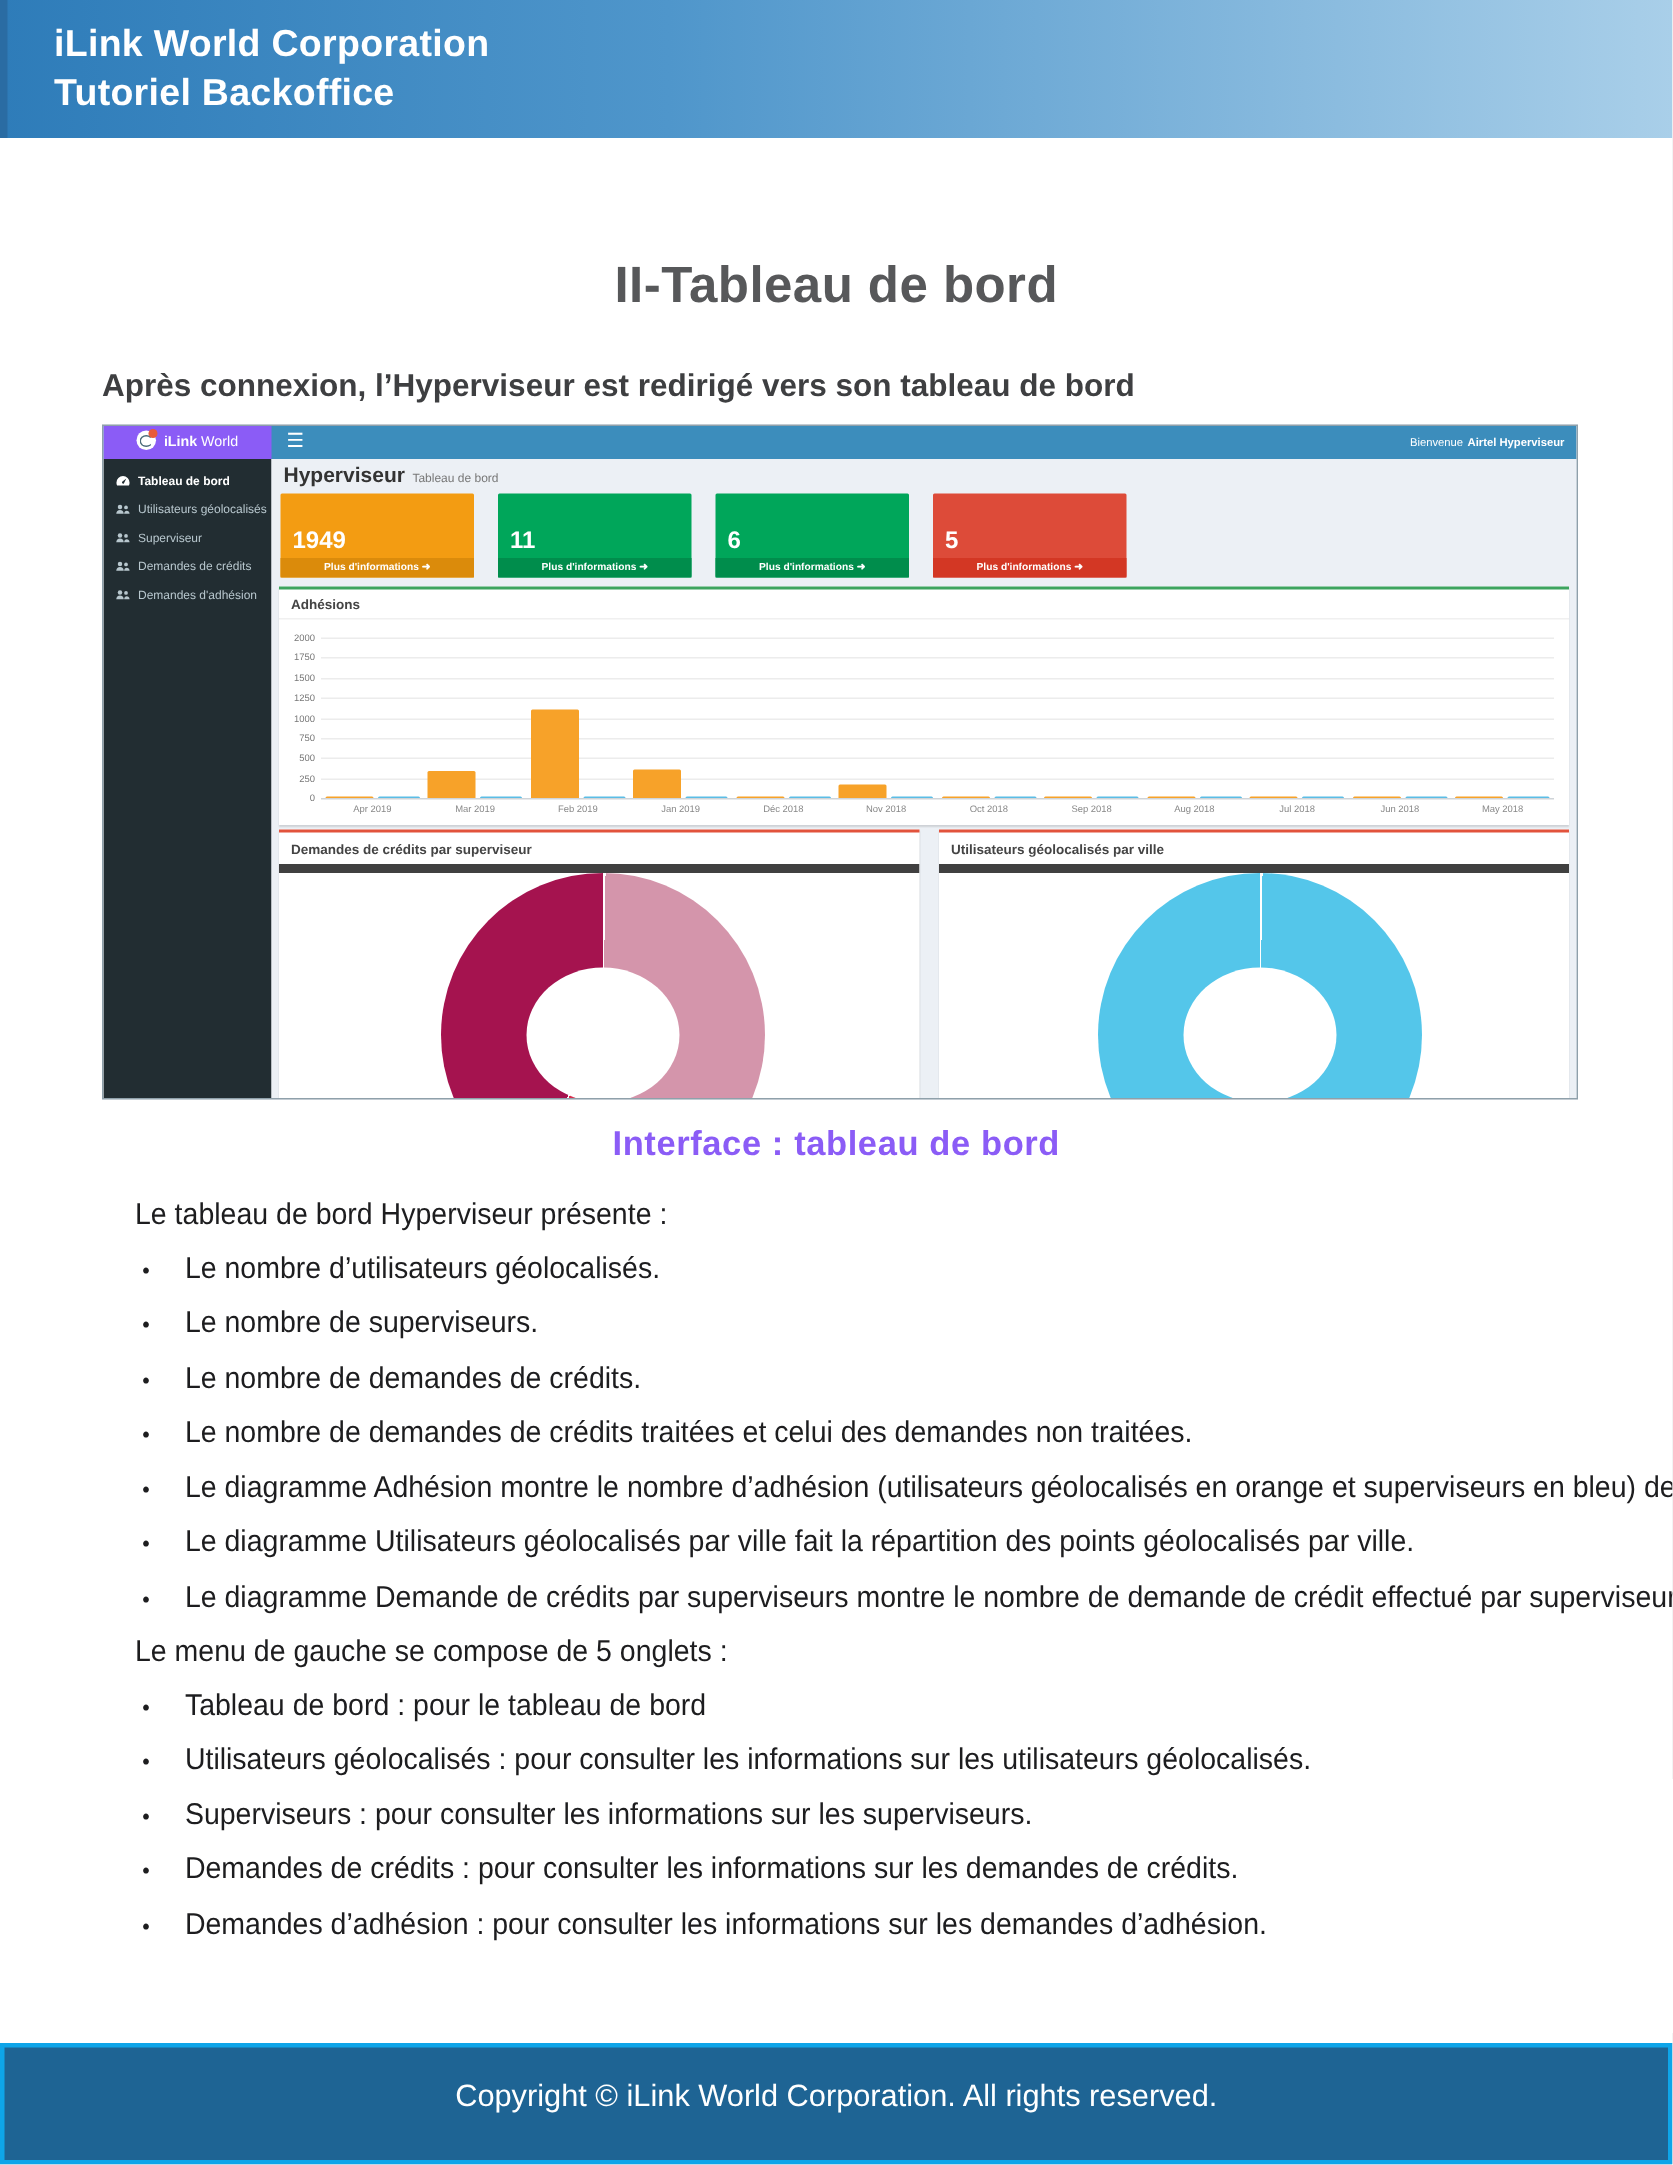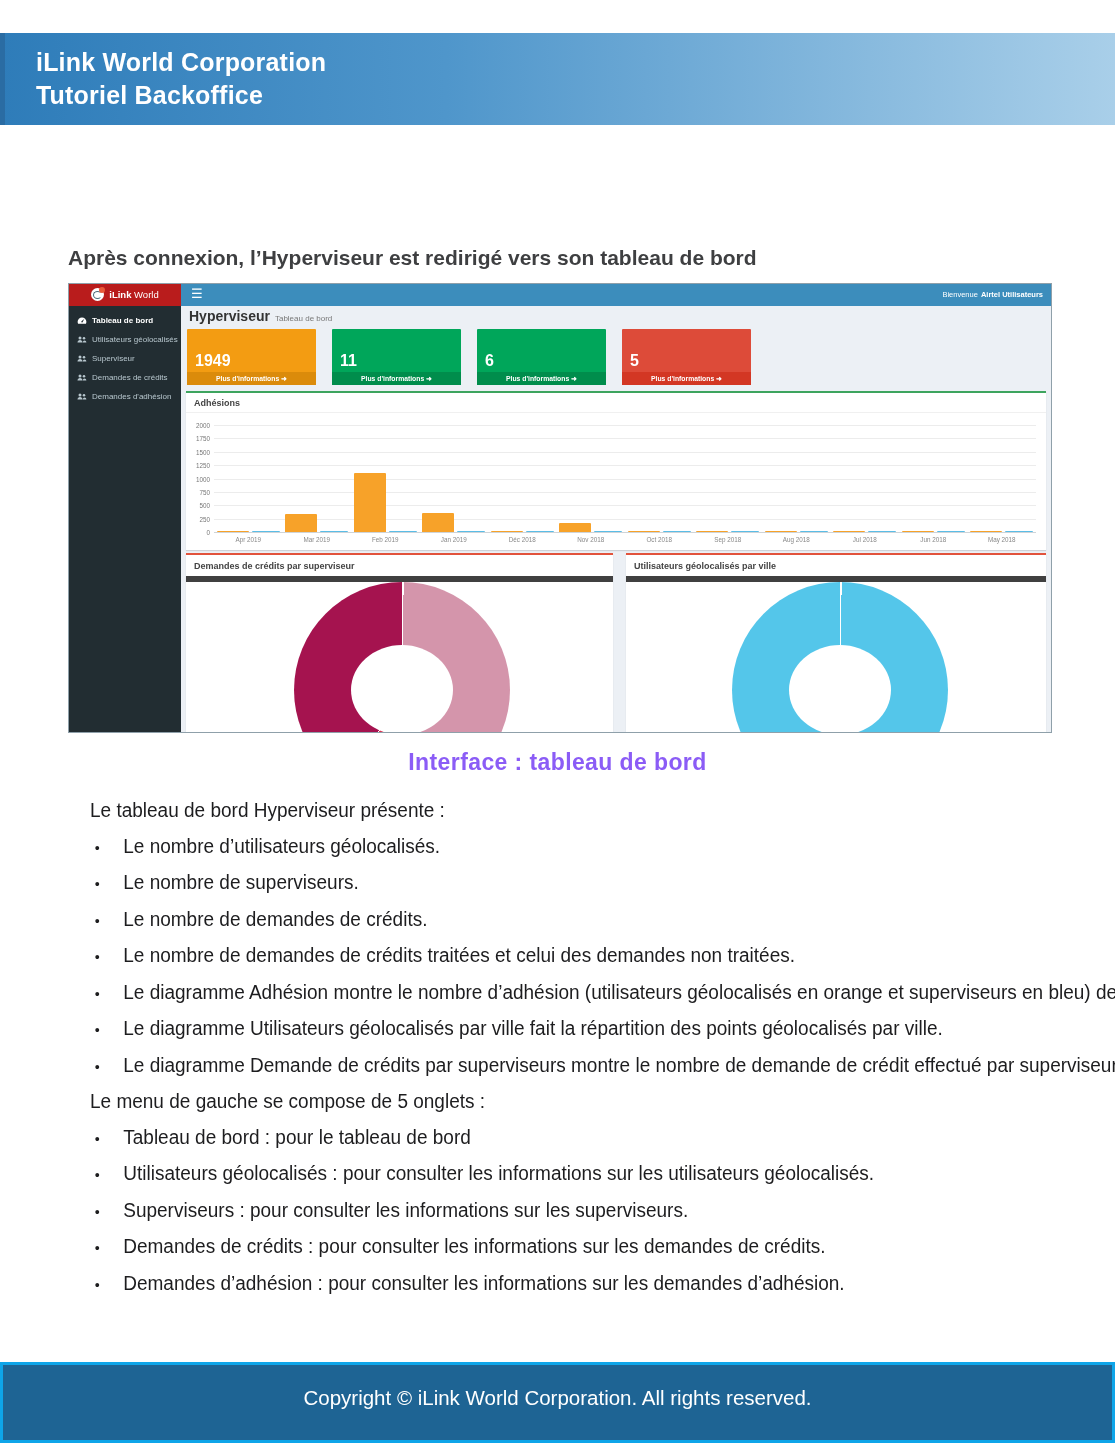--- a/index.html
+++ b/index.html
@@ -1,37 +1,37 @@
 <!DOCTYPE html>
 <html><head>
 <meta charset="utf-8">
 <style>
   html,body{margin:0;padding:0;background:#e9e9e9;}
   .page{position:relative;width:1115px;height:1443px;background:#ffffff;overflow:hidden;
         font-family:"Liberation Sans",sans-serif;}
 
   
   .top-banner{position:absolute;left:0;top:0;width:100%;height:92px;
-    background:linear-gradient(90deg,#2e7cb9 0%,#4f96cb 40%,#a9cfe9 100%);margin-top:33px;}
+    background:linear-gradient(90deg,#2e7cb9 0%,#4f96cb 40%,#a9cfe9 100%);}
   .banner-edge{position:absolute;left:0;top:0;width:5px;height:100%;background:#2a6ca3;}
   .banner-text{position:absolute;left:36px;top:13px;color:#fff;font-size:25px;line-height:33px;
     font-weight:bold;letter-spacing:.2px;}
 
   
   .doc-title{position:absolute;top:171px;left:0;width:100%;text-align:center;
     font-size:34px;font-weight:bold;color:#57585a;letter-spacing:.3px;}
   .doc-subtitle{position:absolute;top:246px;left:68px;font-size:21px;font-weight:bold;color:#3e3f41;}
   .shot-caption{position:absolute;top:749px;left:0;width:100%;text-align:center;
     font-size:23px;font-weight:bold;color:#8b5cf6;letter-spacing:.4px;}
 
   
   .shot{position:absolute;left:68px;top:283px;width:984px;height:450px;background:#ecf0f5;
     border:1px solid #8fa0aa;box-sizing:border-box;overflow:hidden;}
   .shot-navbar{position:absolute;left:0;top:0;width:100%;height:22px;background:#3c8dbc;}
-  .brand{position:absolute;left:0;top:0;width:112px;height:22px;background:#b91c1c;color:#fff;
+  .brand{position:absolute;left:0;top:0;width:112px;height:22px;background:#8b5cf6;color:#fff;
     font-size:9.5px;line-height:22px;text-align:center;}
   .logo{display:inline-block;width:13px;height:13px;border-radius:50%;background:#fff;
     position:relative;vertical-align:-3px;margin-right:5px;}
   .logo::before{content:'';position:absolute;left:2px;top:3px;width:9px;height:8px;box-sizing:border-box;
     border:1.5px solid #4a6b7a;border-radius:50%;border-right-color:transparent;}
   .logo::after{content:'';position:absolute;right:-1px;top:-1px;width:6px;height:6px;border-radius:50%;background:#e85a3a;}
   .hamburger{position:absolute;left:122px;top:0;height:22px;line-height:20px;color:#fff;font-size:13px;}
   .welcome{position:absolute;right:8px;top:0;height:22px;line-height:22px;color:#fff;font-size:7.5px;}
   .welcome b{margin-left:3px;}
 
@@ -96,27 +96,28 @@
 <div class="page">
 
   <div class="top-banner">
     <div class="banner-edge"></div>
     <div class="banner-text">
       <div>iLink World Corporation</div>
       <div>Tutoriel Backoffice</div>
     </div>
   </div>
 
+  <div class="doc-title">II-Tableau de bord</div>
   <div class="doc-subtitle">Après connexion, l’Hyperviseur est redirigé vers son tableau de bord</div>
 
   <div class="shot">
     <div class="shot-navbar">
       <div class="brand"><span class="logo"></span><b>iLink</b><span> World</span></div>
       <div class="hamburger">☰</div>
-      <div class="welcome"><span>Bienvenue</span><b>Airtel Utilisateurs</b></div>
+      <div class="welcome"><span>Bienvenue</span><b>Airtel Hyperviseur</b></div>
     </div>
 
     <div class="shot-sidebar" id="sidebar-menu">
         <div class="sb-item active">
           <span class="sb-icon">
             <svg viewBox="0 0 16 12" fill="currentColor">
               <path d="M8 1A7 7 0 0 0 1 8c0 1.1.25 2.1.7 3h12.6c.45-.9.7-1.9.7-3a7 7 0 0 0-7-7zm.9 7.9a1.3 1.3 0 0 1-1.8-1.8l4.4-3.6-2.6 5.4z"></path>
             </svg>
           </span>
           <span>Tableau de bord</span>

